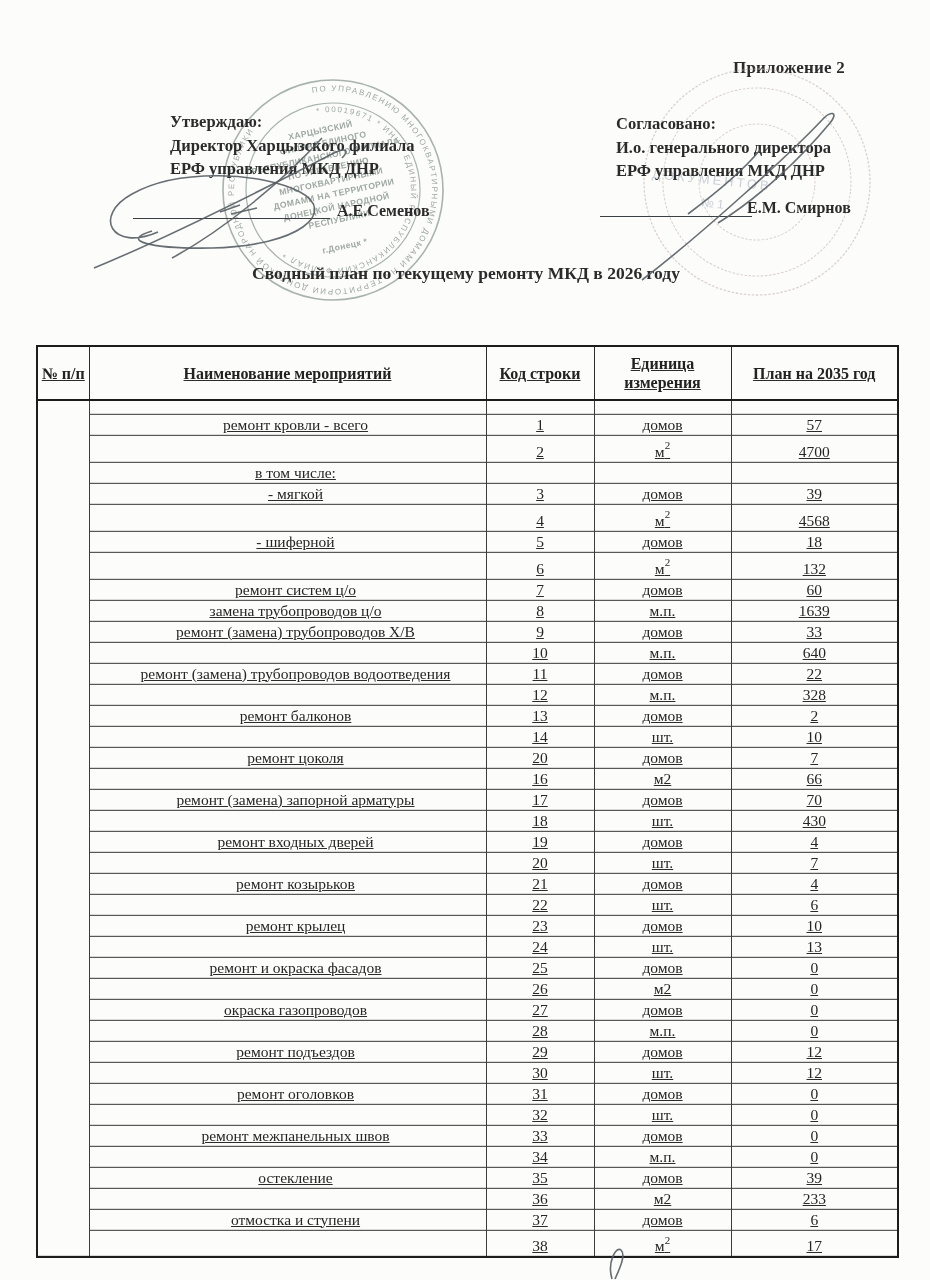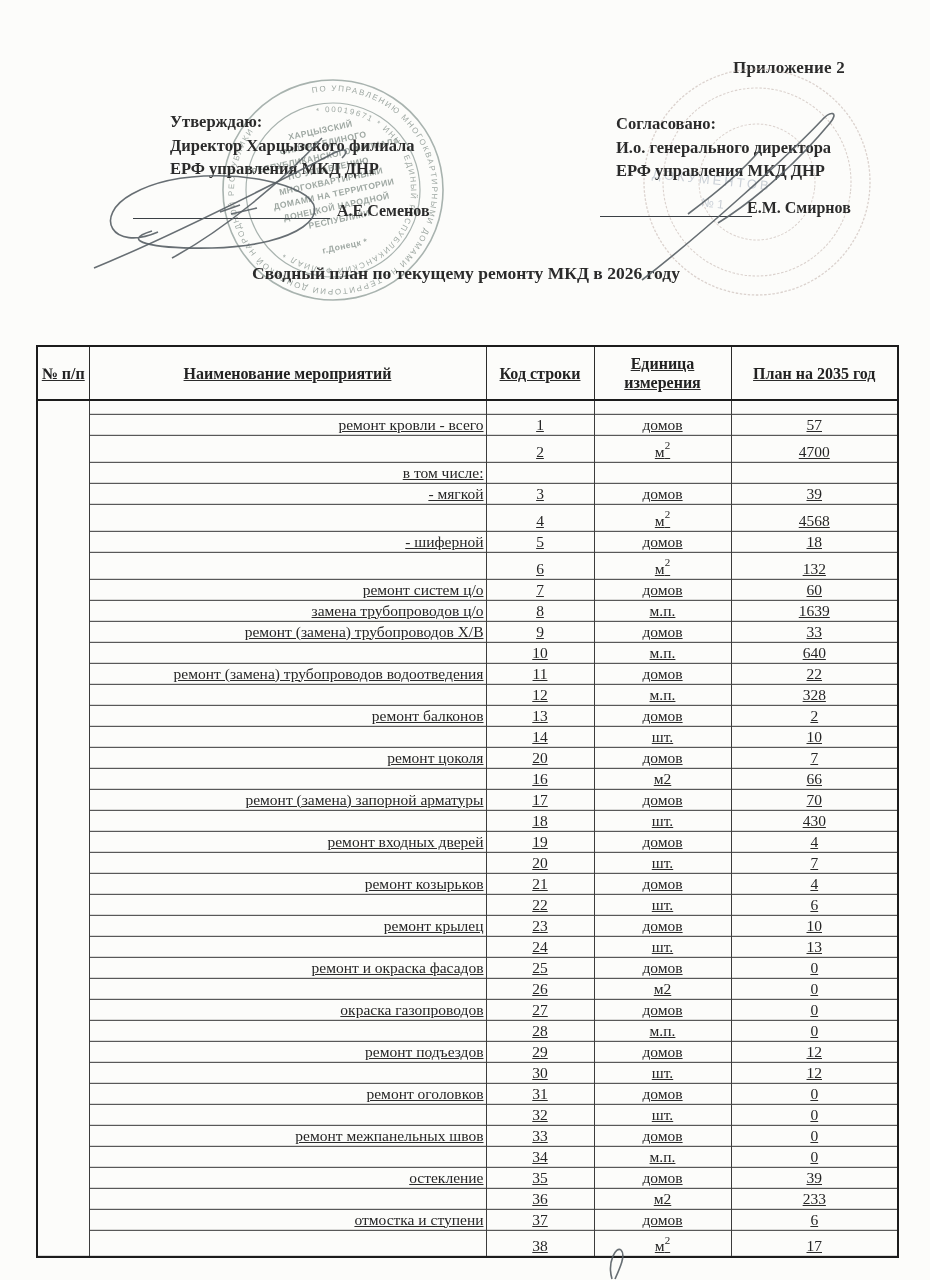--- a/index.html
+++ b/index.html
@@ -57,21 +57,21 @@
   .plan-table td{
     border-left:1.3px solid #3c3c3c;border-top:1px solid #585858;
     font-size:15.5px;vertical-align:bottom;padding:0 2px 1px 2px;
     box-shadow:inset 0 -4px 0 -3px rgba(125,125,125,.28);
     white-space:nowrap;overflow:hidden;color:#262626;
   }
   tr.r-empty{height:14px;}
   tr.r-norm{height:21px;}
   tr.r-tall{height:27px;}
   td.c-num{border-left:none;}
-  td.c-name{text-align:right;padding-left:18px;}
+  td.c-name{text-align:center;padding-left:18px;}
   td.c-code,td.c-unit,td.c-plan{text-align:center;}
   td.c-unit sup{font-size:11px;line-height:0;position:relative;top:-1px;}
 </style>
 </head>
 <body>
 
 <div class="page" data-interactable="false">
 
   <svg class="stamp leftseal" data-interactable="false" width="240" height="240" viewBox="0 0 240 240">
     <g class="sealL" opacity="0.8">

